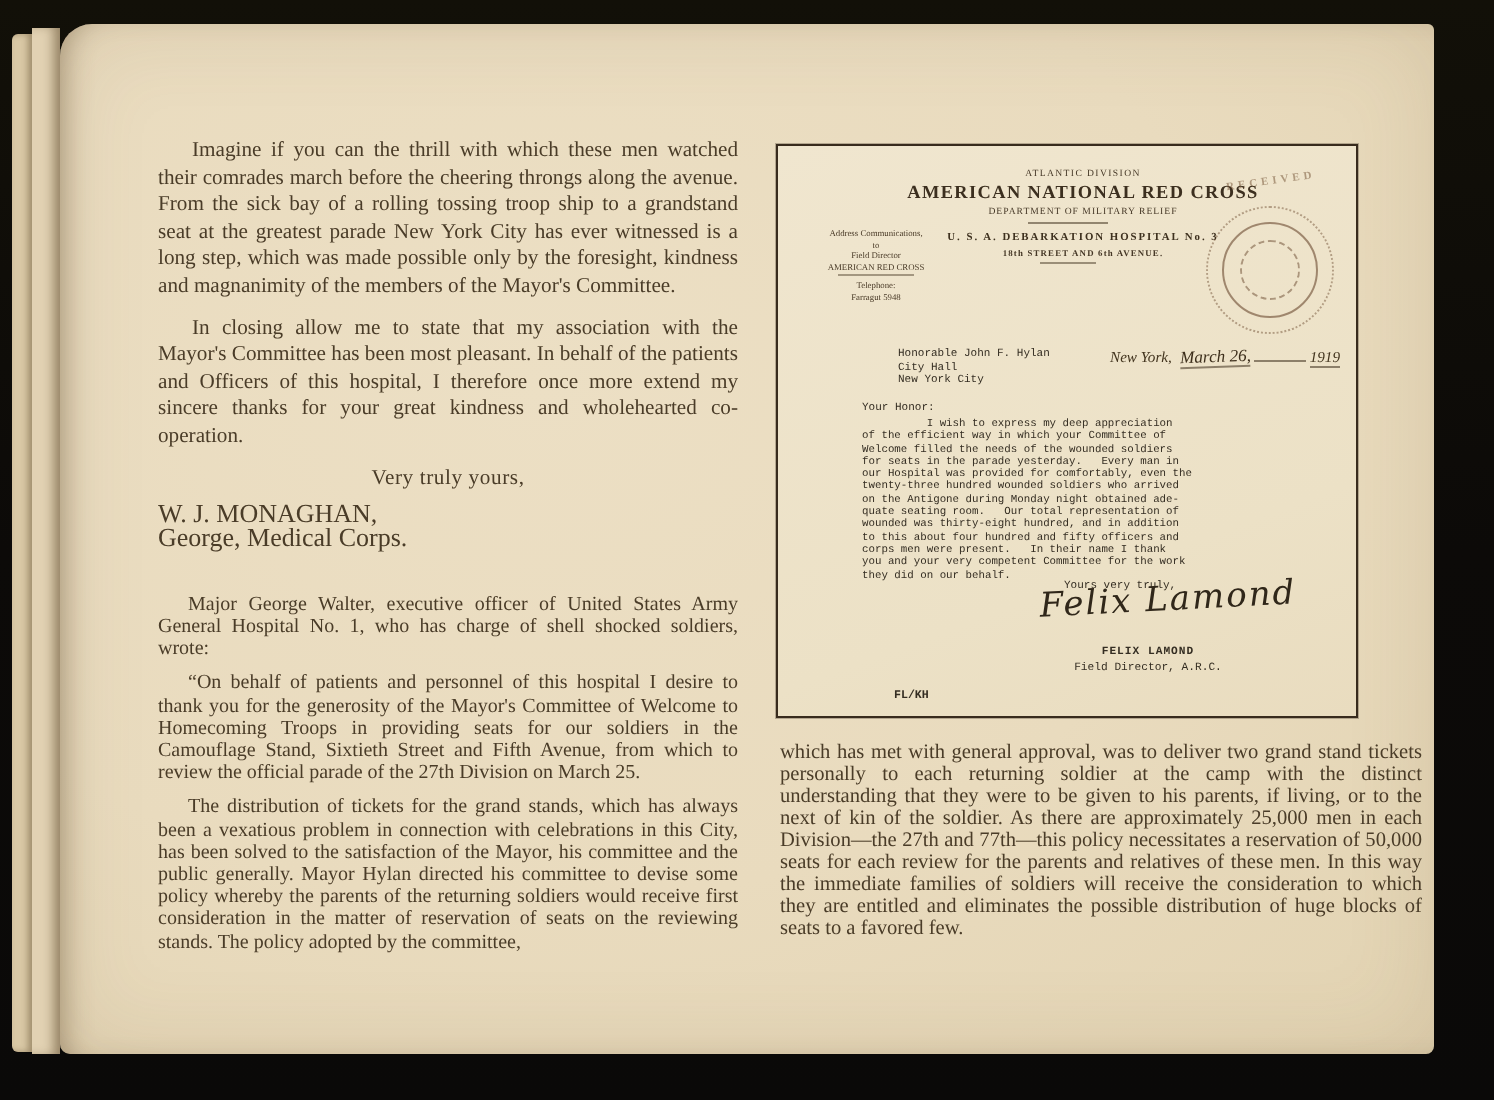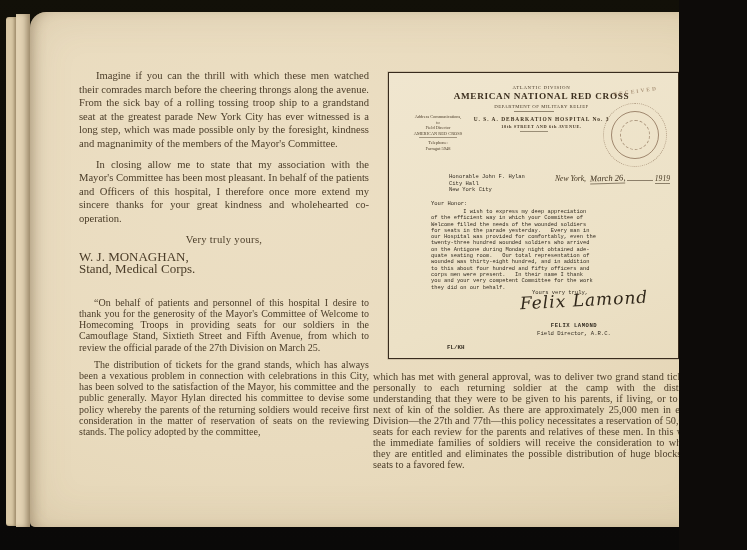--- a/index.html
+++ b/index.html
@@ -1,16 +1,16 @@
 <!DOCTYPE html>
 <html><head>
 <meta charset="utf-8">
 <style>
   html,body{margin:0;padding:0;background:#0d0b09;}
-  .scene{position:relative;width:679px;height:550px;overflow:hidden;
+  .scene{position:relative;width:747px;height:550px;overflow:hidden;
          background:linear-gradient(180deg,#121008 0%,#0c0a08 50%,#0a0908 100%);
          font-family:"Liberation Serif", serif;}
   
   .edge-a{position:absolute;left:6px;top:17px;width:10px;height:509px;
           background:#d9c8a5;border-radius:3px 0 0 3px;
           box-shadow:inset -2px 0 3px rgba(90,70,40,.45);}
   .edge-b{position:absolute;left:16px;top:14px;width:14px;height:513px;
           background:#e2d2b3;
           box-shadow:inset -5px 0 6px -2px rgba(95,75,45,.6);}
   
@@ -63,43 +63,44 @@
   .salutation{left:42px;top:127px;font-size:5.5px;}
   .letter-body{left:42px;top:136px;font-size:5.4px;line-height:6.3px;}
   .letter-closing{left:143px;top:216px;font-size:5.5px;}
   .signature-script{left:95px;top:217px;width:200px;text-align:center;
                     font-family:"DejaVu Serif", serif;font-style:italic;font-size:17px;
                     letter-spacing:1px;color:#30271a;transform:rotate(-3deg);}
   .sig-name{left:110px;top:249px;width:150px;text-align:center;font-size:5.6px;font-weight:700;letter-spacing:.5px;}
   .sig-title{left:110px;top:257px;width:150px;text-align:center;font-size:5.6px;}
   .ref{left:58px;top:271px;font-size:5.8px;font-weight:700;}
   
-  .col-right-para{position:absolute;left:373px;top:372px;width:321px;
+  .col-right-para{position:absolute;left:390px;top:372px;width:321px;
                   font-size:10.3px;line-height:10.95px;text-align:justify;color:#4a3c28;}
 </style>
 </head>
 <body>
 
 <div class="scene">
   <div class="edge-a"></div>
   <div class="edge-b"></div>
 
   <div class="page"></div>
 
   <div class="col-left">
     <div class="sec-a">
       <p>Imagine if you can the thrill with which these men watched their comrades march before the cheering throngs along the avenue.  From the sick bay of a rolling tossing troop ship to a grandstand seat at the greatest parade New York City has ever witnessed is a long step, which was made possible only by the foresight, kindness and magnanimity of the members of the Mayor's Committee.</p>
       <p>In closing allow me to state that my association with the Mayor's Committee has been most pleasant.  In behalf of the patients and Officers of this hospital, I therefore once more extend my sincere thanks for your great kindness and wholehearted co-operation.</p>
       <div class="valediction">Very truly yours,</div>
       <div class="sig-block">
         <div>W. J. MONAGHAN,</div>
-        <div>Stand, Medical Corps.</div>
+        <div>George, Medical Corps.</div>
       </div>
     </div>
     <div class="sec-b">
+      <p>Major George Walter, executive officer of United States Army General Hospital No. 1, who has charge of shell shocked soldiers, wrote:</p>
       <p>“On behalf of patients and personnel of this hospital I desire to thank you for the generosity of the Mayor's Committee of Welcome to Homecoming Troops in providing seats for our soldiers in the Camouflage Stand, Sixtieth Street and Fifth Avenue, from which to review the official parade of the 27th Division on March 25.</p>
       <p>The distribution of tickets for the grand stands, which has always been a vexatious problem in connection with celebrations in this City, has been solved to the satisfaction of the Mayor, his committee and the public generally.  Mayor Hylan directed his committee to devise some policy whereby the parents of the returning soldiers would receive first consideration in the matter of reservation of seats on the reviewing stands.  The policy adopted by the committee,</p>
     </div>
   </div>
 
   <div class="letter">
     <div class="abs lh-c lh-division">ATLANTIC DIVISION</div>
     <div class="abs lh-c lh-org">AMERICAN NATIONAL RED CROSS</div>
     <div class="abs lh-c lh-dept">DEPARTMENT OF MILITARY RELIEF</div>
     <div class="abs lh-rule1"></div>

